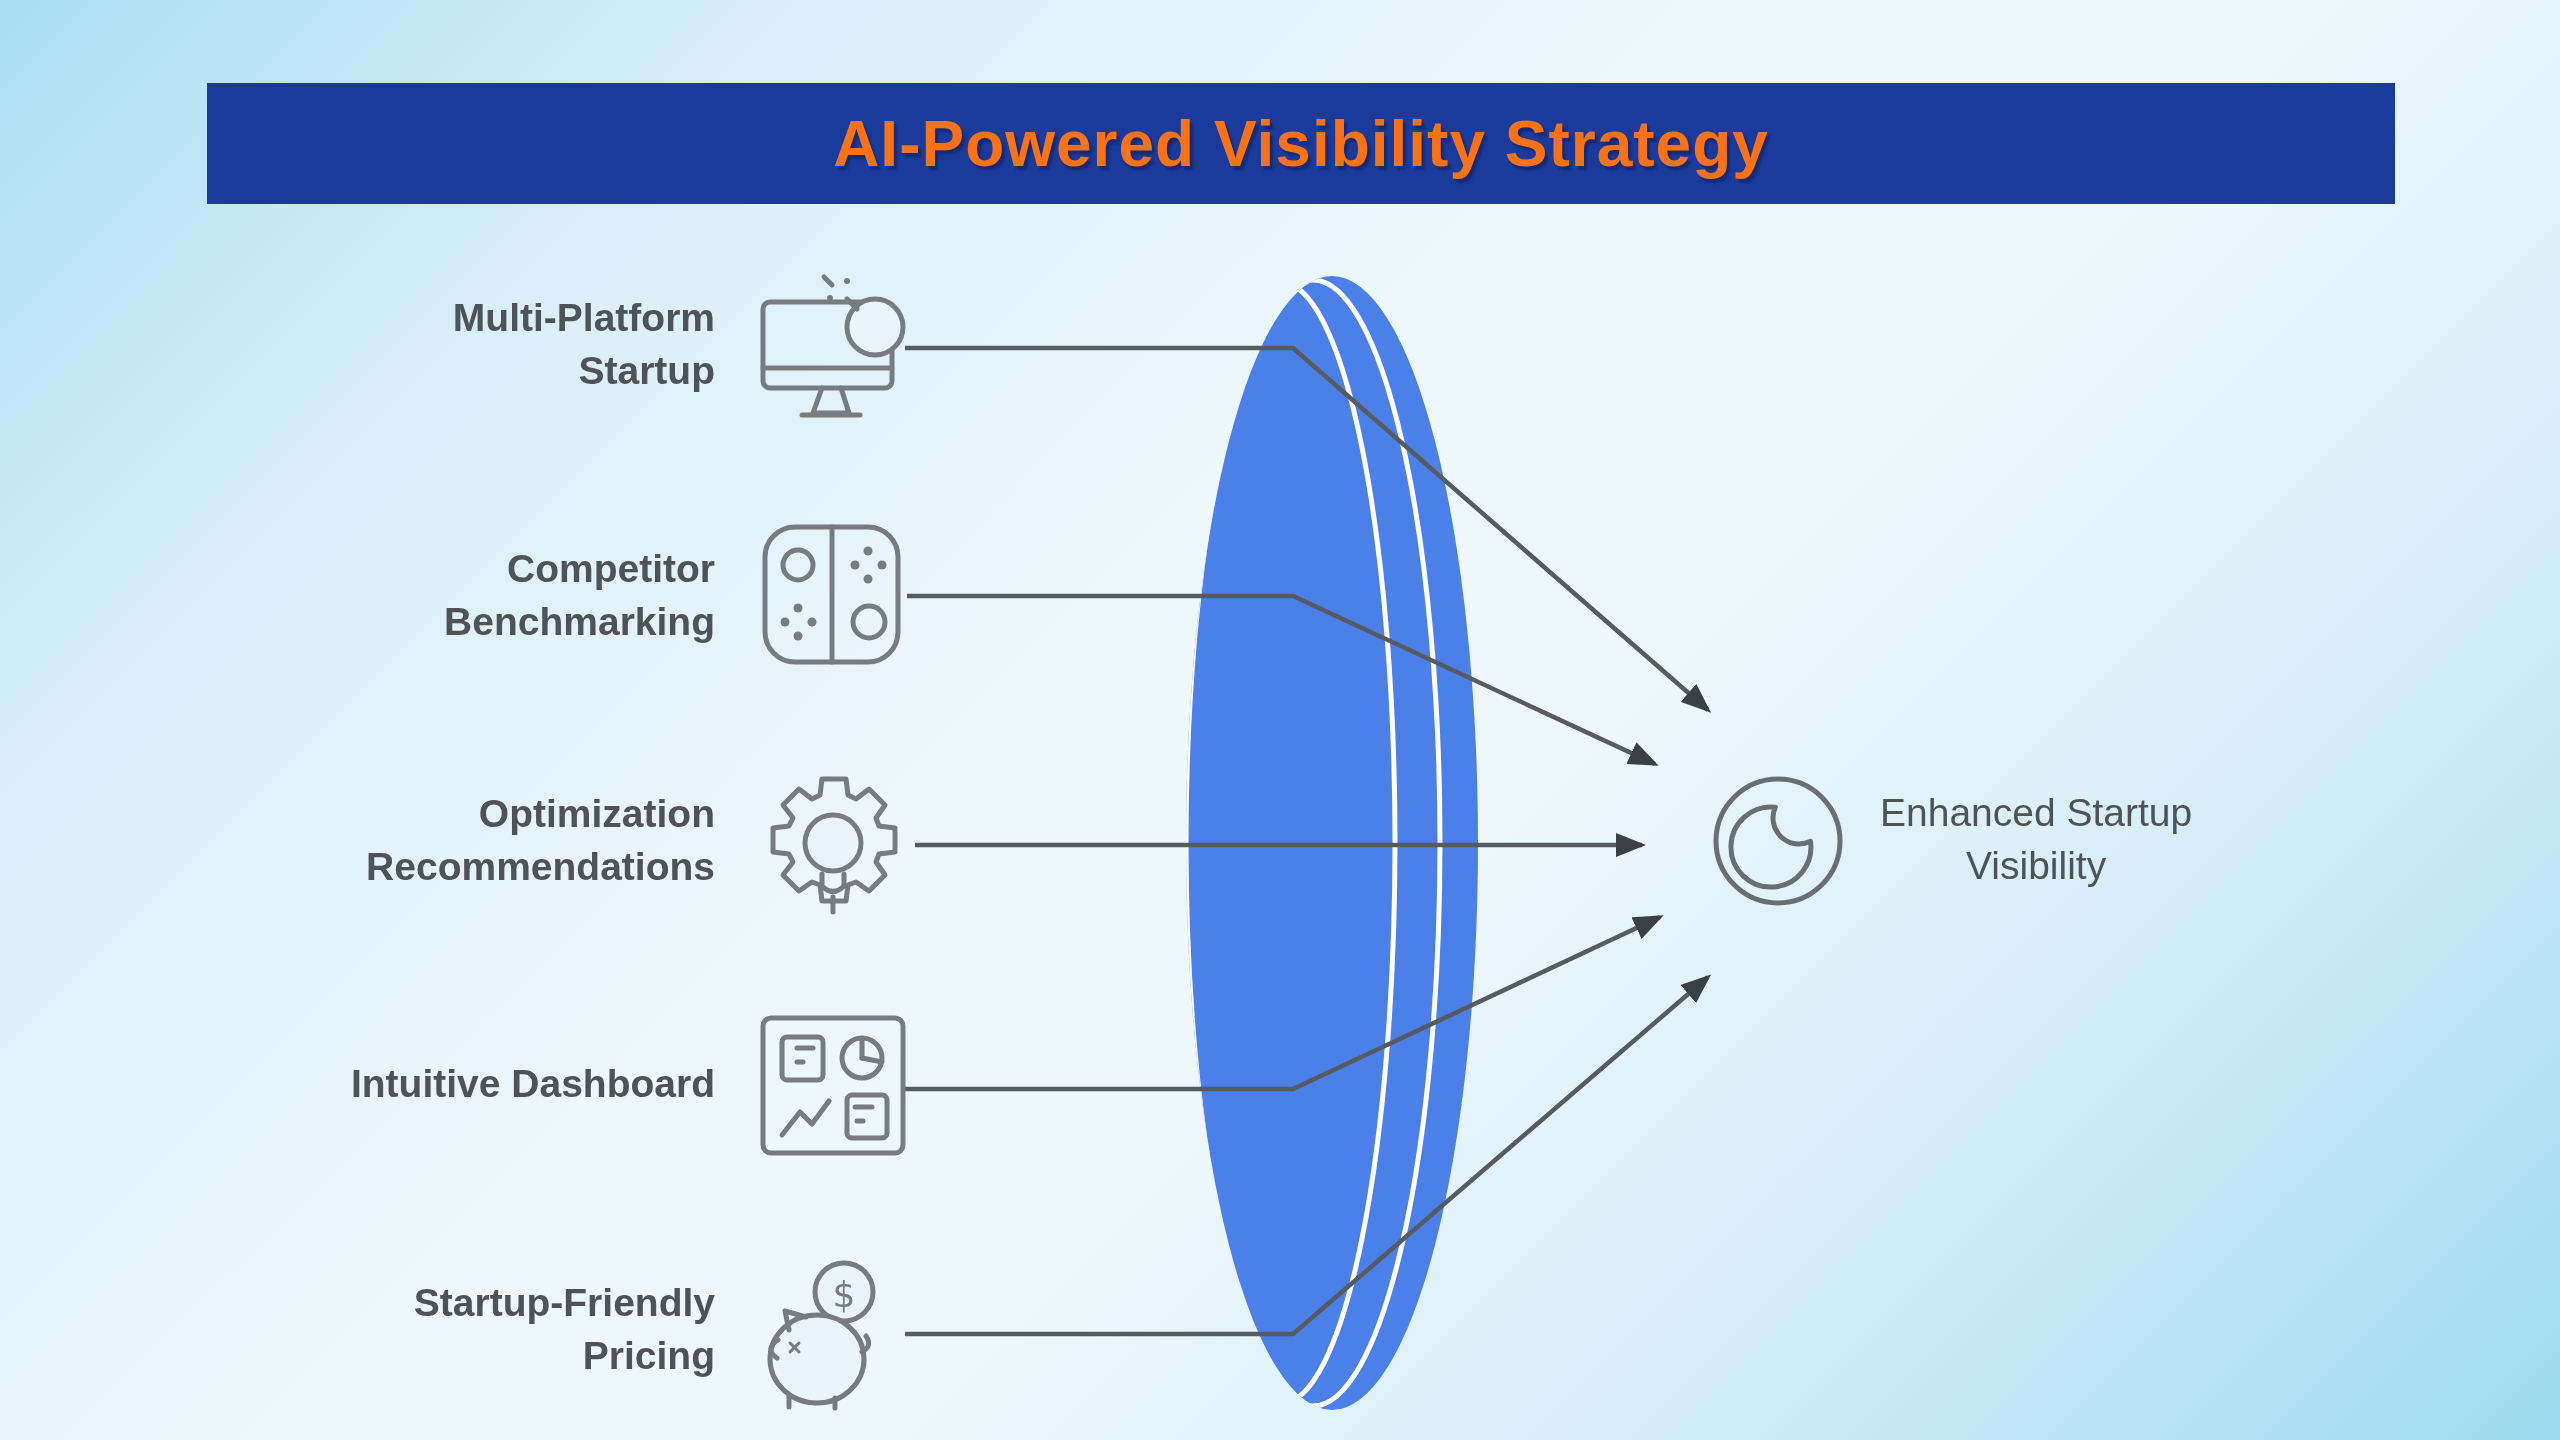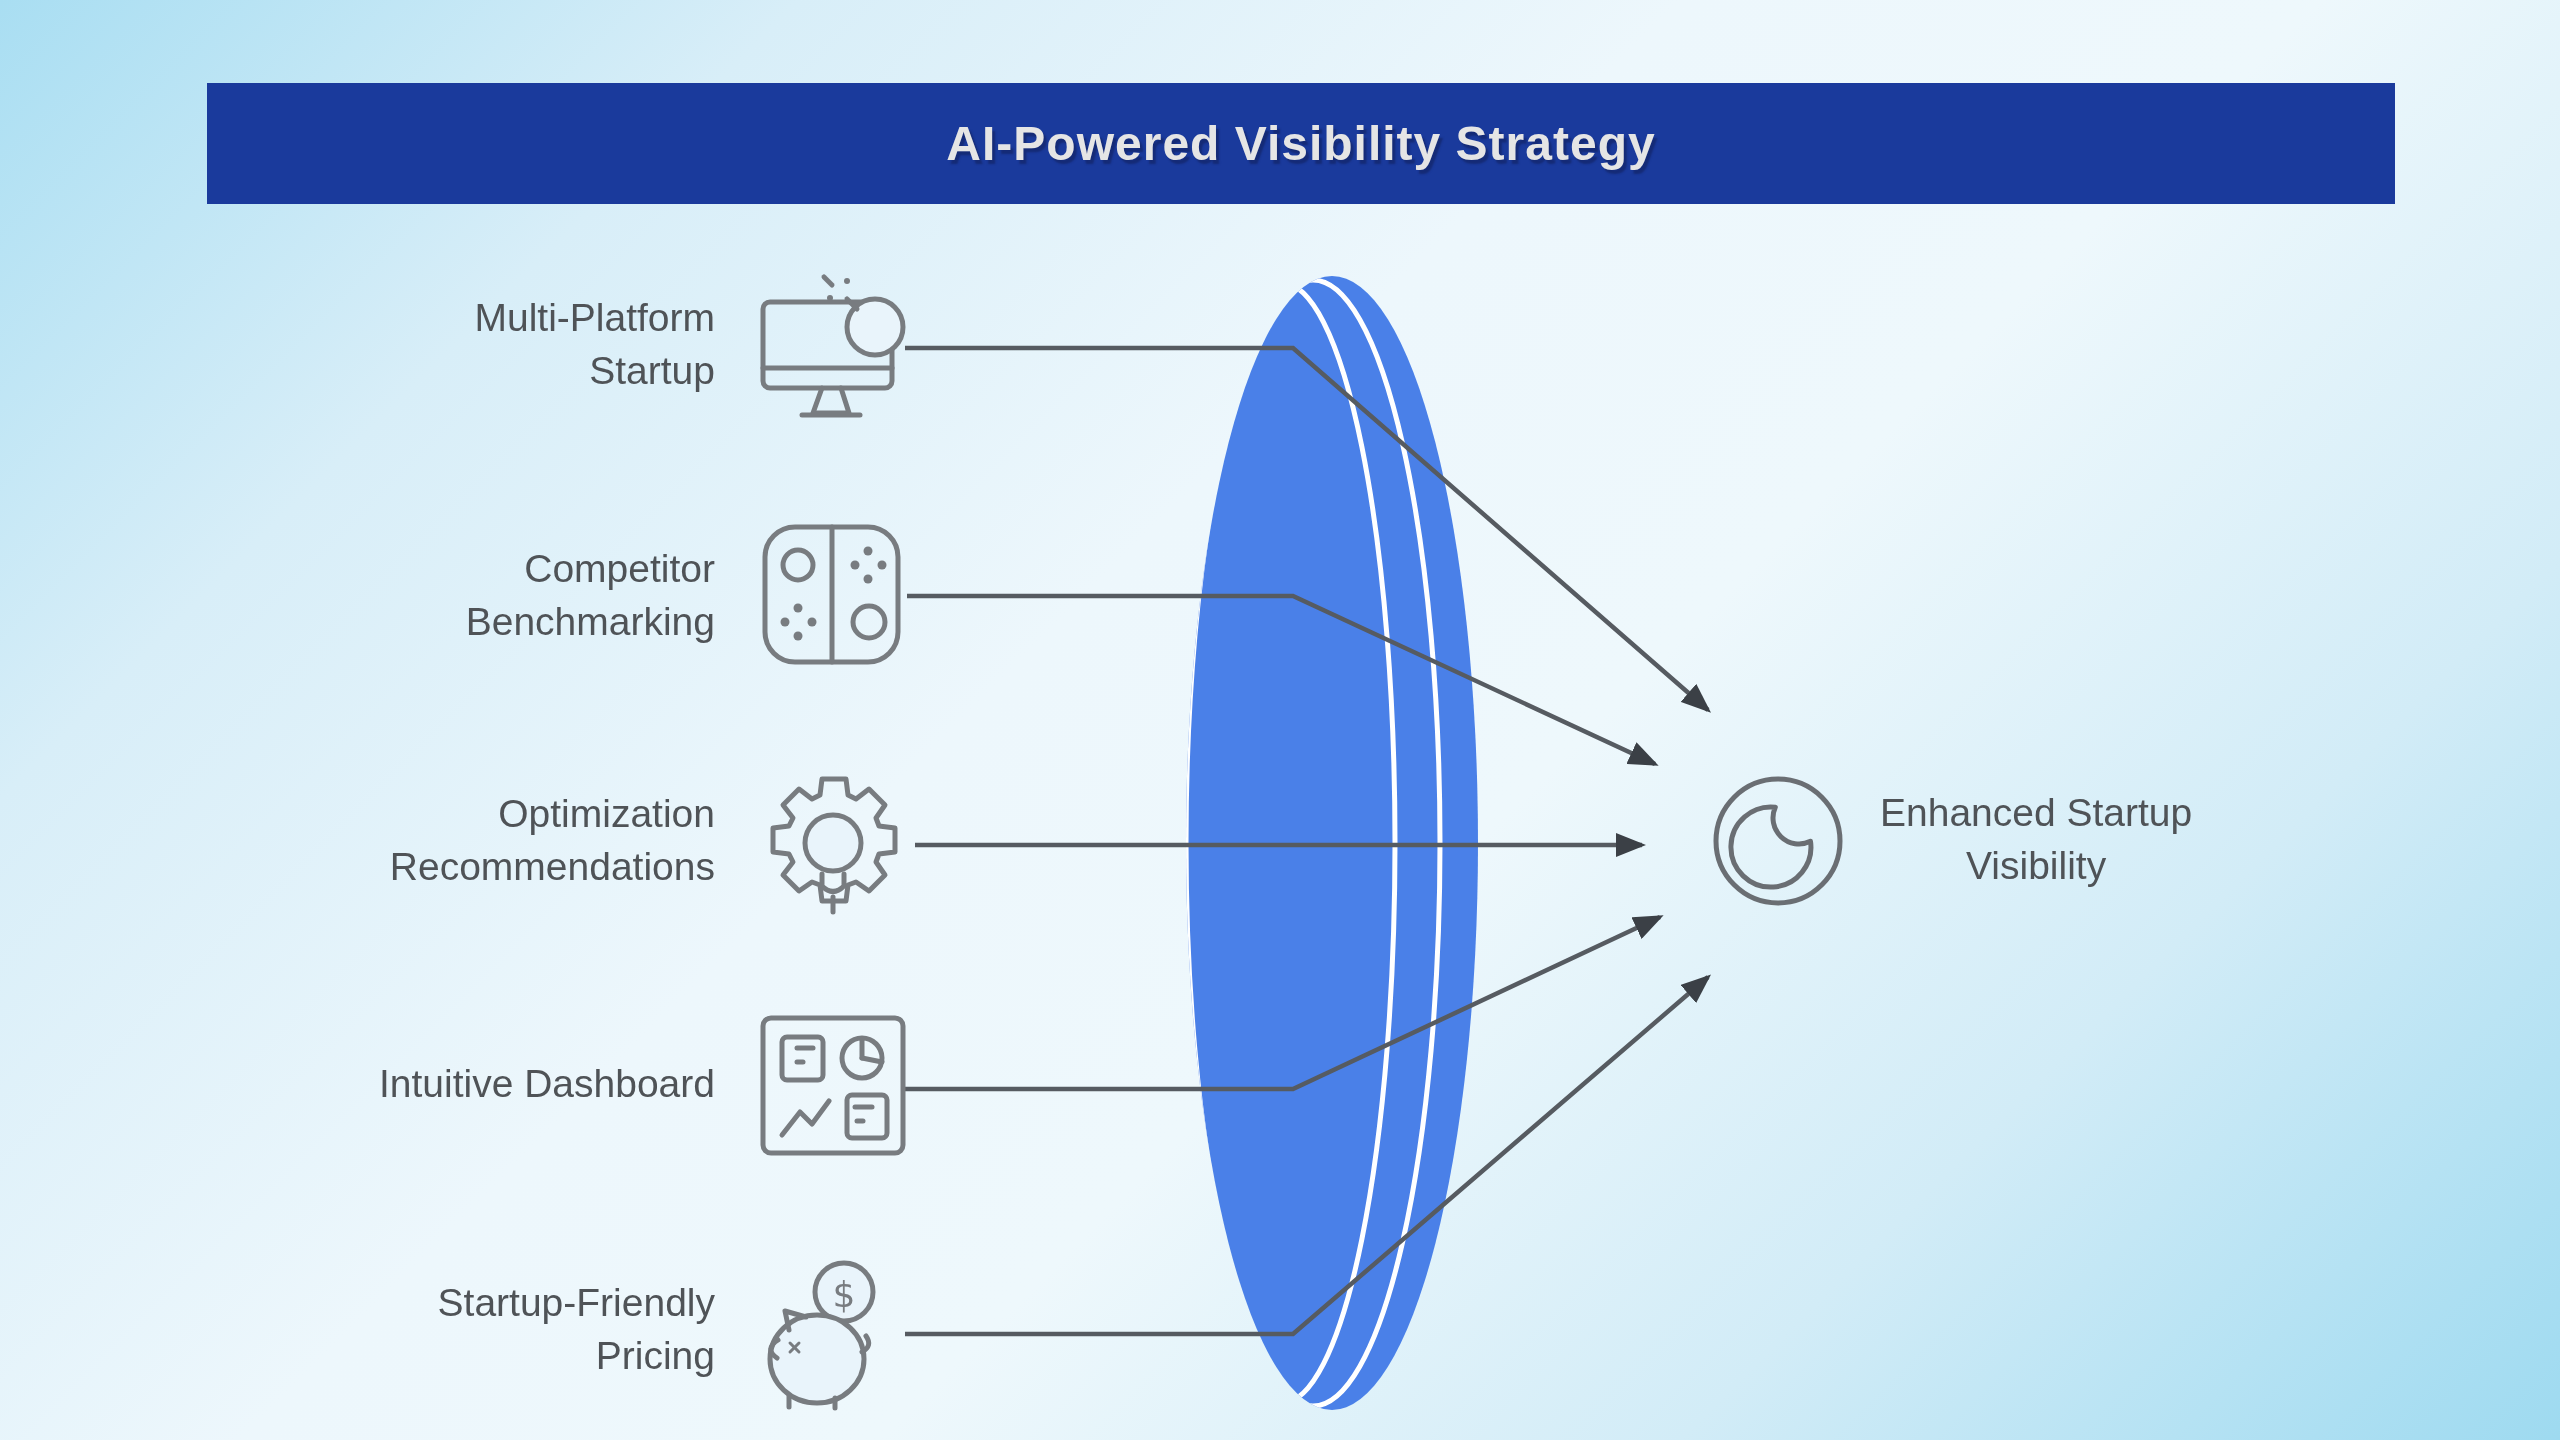--- a/index.html
+++ b/index.html
@@ -6,27 +6,27 @@
   .stage{
     position:relative;width:2560px;height:1440px;overflow:hidden;
     font-family:"Liberation Sans",sans-serif;
     background:linear-gradient(135deg,#a9def2 0%,#d8eef8 20%,#edf7fc 42%,#eef8fc 58%,#d2ecf7 78%,#9edaf0 100%);
   }
   .banner{
     position:absolute;left:207px;top:83px;width:2188px;height:121px;
     background:#1a3a9c;display:flex;align-items:center;justify-content:center;
   }
   .banner h1{
-    margin:0;color:#e5e5e5;font-size:48px;font-weight:bold;letter-spacing:1px;
+    margin:0;color:#f97316;font-size:64px;font-weight:bold;letter-spacing:1px;
     text-shadow:3px 4px 2px rgba(15,27,82,0.5);
   }
   .gfx{position:absolute;left:0;top:0;width:2560px;height:1440px;}
   .feature-label{
     position:absolute;right:1845px;text-align:right;
-    color:#4f5357;font-size:39px;line-height:53px;white-space:nowrap;
+    color:#4f5357;font-size:39px;line-height:53px;white-space:nowrap;font-weight:bold;
   }
   .feature-label span{display:block;}
   .lbl-1{top:291px;}
   .lbl-2{top:542px;}
   .lbl-3{top:787px;}
   .lbl-4{top:1057px;}
   .lbl-5{top:1276px;}
   .outcome-label{
     position:absolute;left:1880px;top:786px;text-align:center;
     color:#4f5357;font-size:39px;line-height:53px;white-space:nowrap;

